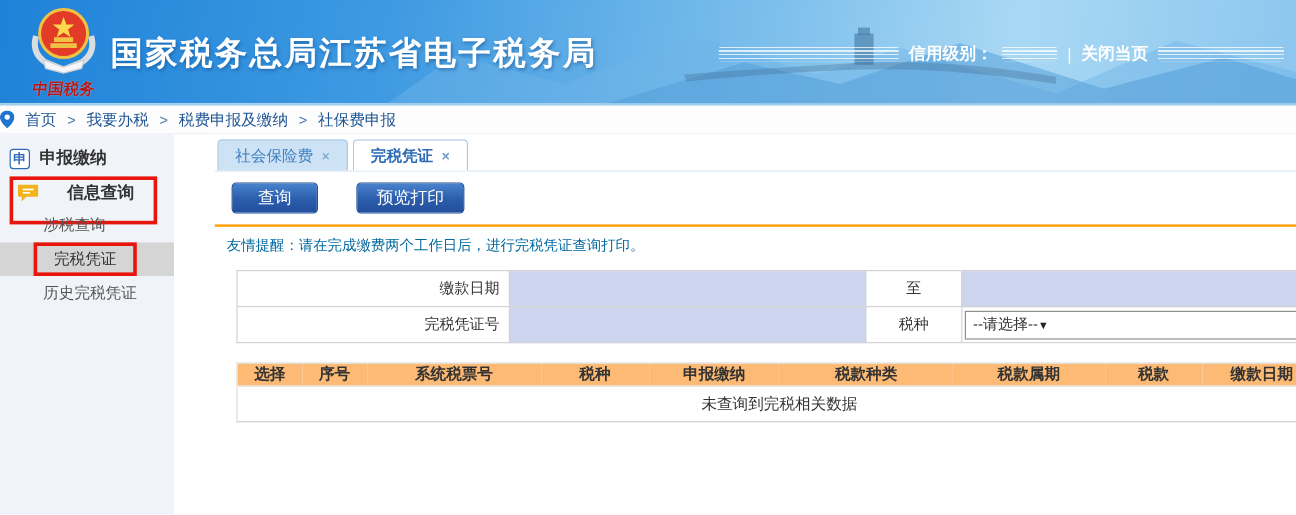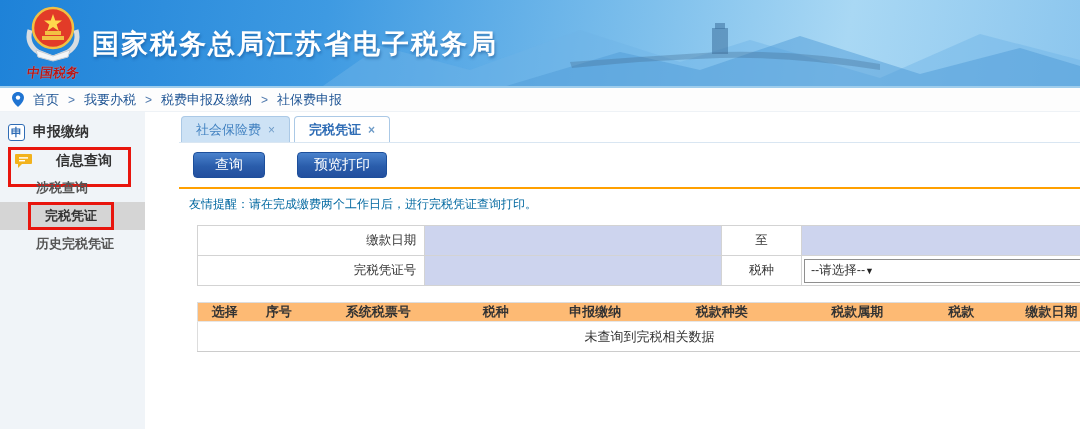--- a/index.html
+++ b/index.html
@@ -17,35 +17,35 @@
   .hdr-title { position:absolute; left:92px; top:26px; color:#fff; font-size:27px; font-weight:bold;
     letter-spacing:2px; text-shadow:1px 2px 3px rgba(10,60,120,.45); }
   .hdr-right { position:absolute; right:10px; top:36px; display:flex; align-items:center; gap:8px;
     color:#fff; font-size:14px; font-weight:bold; }
   .streak { height:12px; background:repeating-linear-gradient(to bottom, rgba(255,255,255,.75) 0 1px, rgba(255,255,255,0) 1px 3px); border-radius:2px; }
   .streak.s1 { width:150px; } .streak.s2 { width:46px; } .streak.s3 { width:105px; }
   .hdr-div { font-weight:normal; opacity:.9; }
   .close-link { color:#fff; text-decoration:none; cursor:pointer; }
 
   
-  .crumbbar { height:24px; display:flex; align-items:center; gap:9px; padding-left:12px;
+  .crumbbar { height:24px; display:flex; align-items:center; gap:9px; 
     background:#fdfdfd; font-size:13px; color:#1d5393; border-bottom:1px solid #eef2f6; }
   .crumb { cursor:pointer; }
   .crumb-sep { color:#4f79ad; font-size:12px; }
 
   
   .bodyrow { display:flex; height:317px; }
   .sidebar { width:145px; background:#f0f4f8; flex:none; padding-top:6px; font-size:14px; }
   .side-top { display:flex; align-items:center; gap:8px; height:28px; padding-left:8px;
     color:#333; font-weight:bold; cursor:pointer; }
   .side-top .boxed { display:flex; align-items:center; gap:24px; border:3px solid #e8150d; padding:2px 16px 14px 4px;margin-top:13px; }
   .sq-icon { width:17px; height:17px; border:1px solid #2f6cb5; border-radius:3px; background:#fff;
     color:#2f6cb5; font-size:11px; font-weight:bold; display:flex; align-items:center; justify-content:center; }
   .side-sub { height:28px; line-height:28px; padding-left:36px; color:#555; font-size:13px;
-    font-weight:bold; cursor:pointer; }
+    font-weight:normal; cursor:pointer; }
   .side-sub.sel { background:#d5d5d5; color:#333; padding-left:28px; }
   .side-sub.sel .boxed { border:3px solid #e8150d; padding:1px 14px; display:inline-block; line-height:20px; }
 
   
   .main { flex:1; background:#fff; padding-left:10px;margin-left:24px; }
   .tabbar { display:flex; gap:4px; padding:4px 0 0 2px; border-bottom:1px solid #d9e6f2; }
   .tab { display:flex; align-items:center; gap:7px; height:26px; padding:0 14px; font-size:13px;
     background:#cde2f5; color:#4080c0; border:1px solid #abc9e6; border-bottom:none;
     border-radius:4px 4px 0 0; cursor:pointer; }
   .tab.active { background:#fff; color:#2e6cb5; font-weight:bold; margin-bottom:-1px; }
@@ -90,20 +90,28 @@
       <svg width="62" height="58" viewBox="0 0 62 58">
         <path d="M8,26 Q4,40 16,48 L31,54 L46,48 Q58,40 54,26" fill="none" stroke="#d8dde2" stroke-width="5"></path>
         <circle cx="31" cy="24" r="20" fill="#e23b28" stroke="#f2c043" stroke-width="2.5"></circle>
         <polygon points="31,10 33.3,16.5 40,16.5 34.7,20.6 36.8,27 31,23 25.2,27 27.3,20.6 22,16.5 28.7,16.5" fill="#ffd94d"></polygon>
         <path d="M20,32 L42,32 L42,36 L20,36 Z M23,27 L39,27 L39,31 L23,31 Z" fill="#f2c043"></path>
         <path d="M14,46 L31,52 L48,46 L46,53 L31,57 L16,53 Z" fill="#f4f6f8" stroke="#c9ced4" stroke-width="1"></path>
       </svg>
       <div class="logo-cap">中国税务</div>
     </div>
     <div class="hdr-title">国家税务总局江苏省电子税务局</div>
+    <div class="hdr-right">
+      <span class="streak s1"></span>
+      <span>信用级别：</span>
+      <span class="streak s2"></span>
+      <span class="hdr-div">|</span>
+      <span class="close-link">关闭当页</span>
+      <span class="streak s3"></span>
+    </div>
   </div>
 
   <div class="crumbbar">
     <svg width="12" height="15" viewBox="0 0 12 15">
       <path d="M6,0 C2.7,0 0,2.6 0,5.8 C0,10 6,15 6,15 C6,15 12,10 12,5.8 C12,2.6 9.3,0 6,0 Z" fill="#1f74d2"></path>
       <circle cx="6" cy="5.6" r="2.2" fill="#fff"></circle>
     </svg>
     <span class="crumb">首页</span>
     <span class="crumb-sep">&gt;</span>
     <span class="crumb">我要办税</span>

